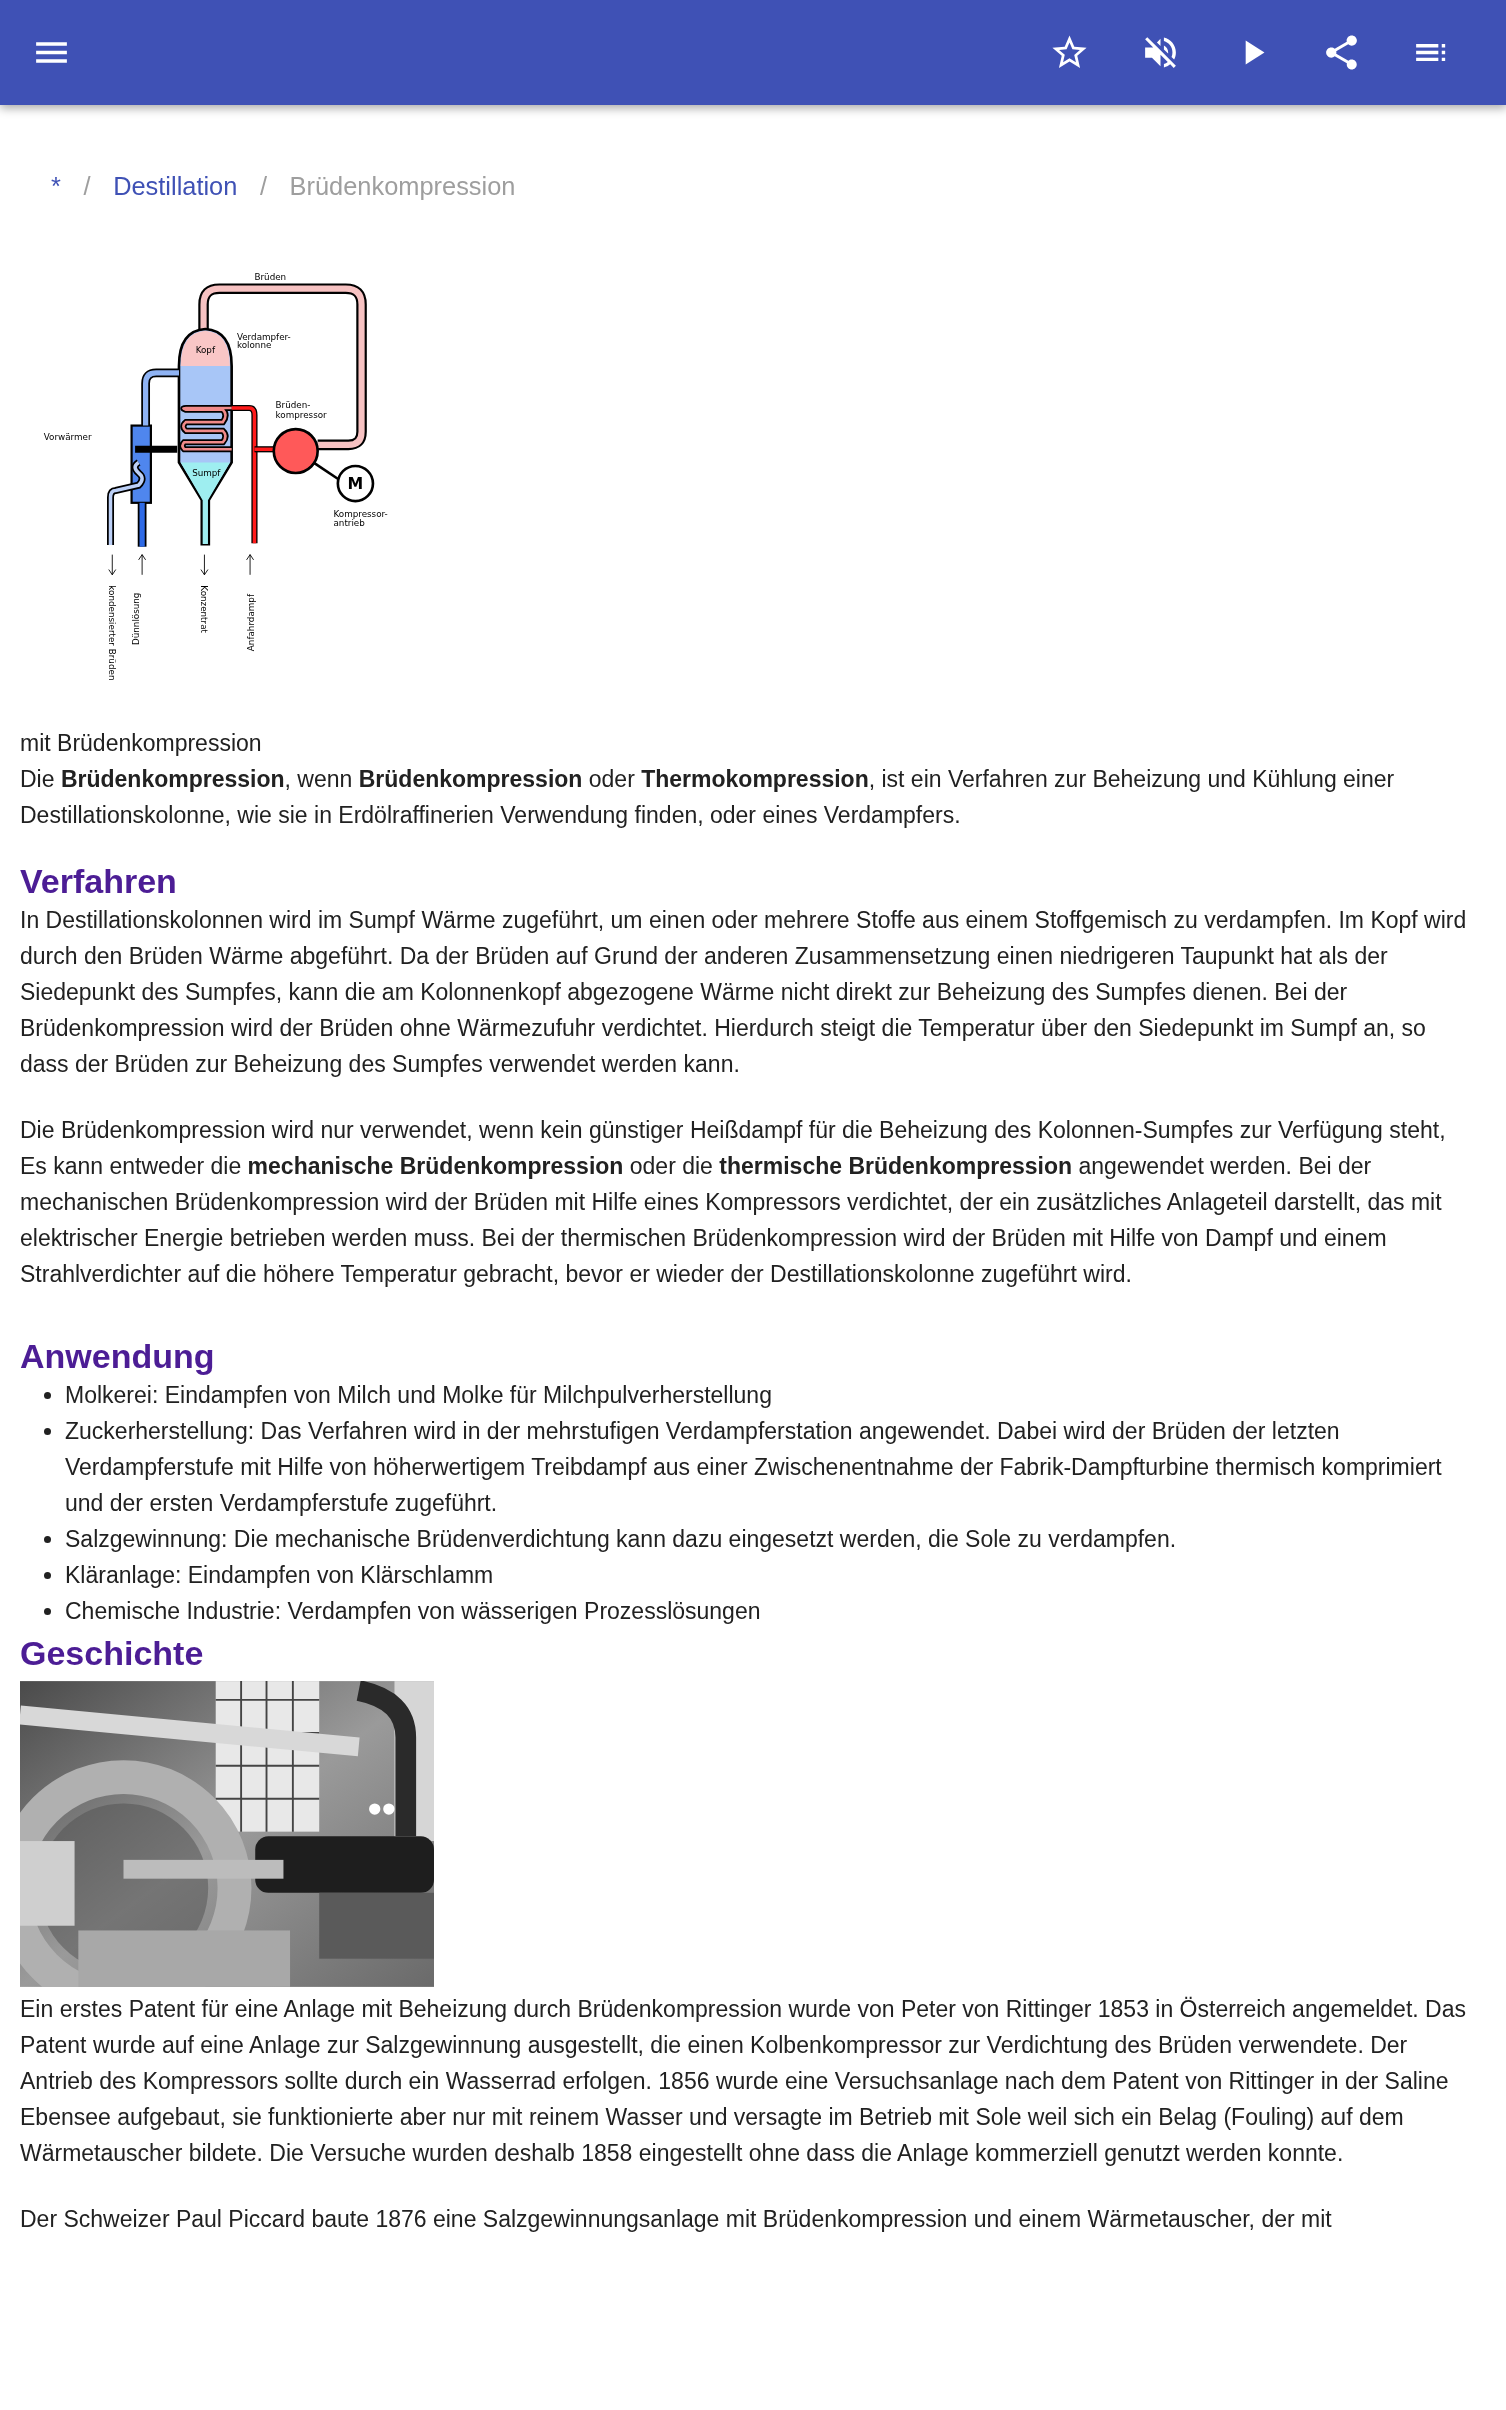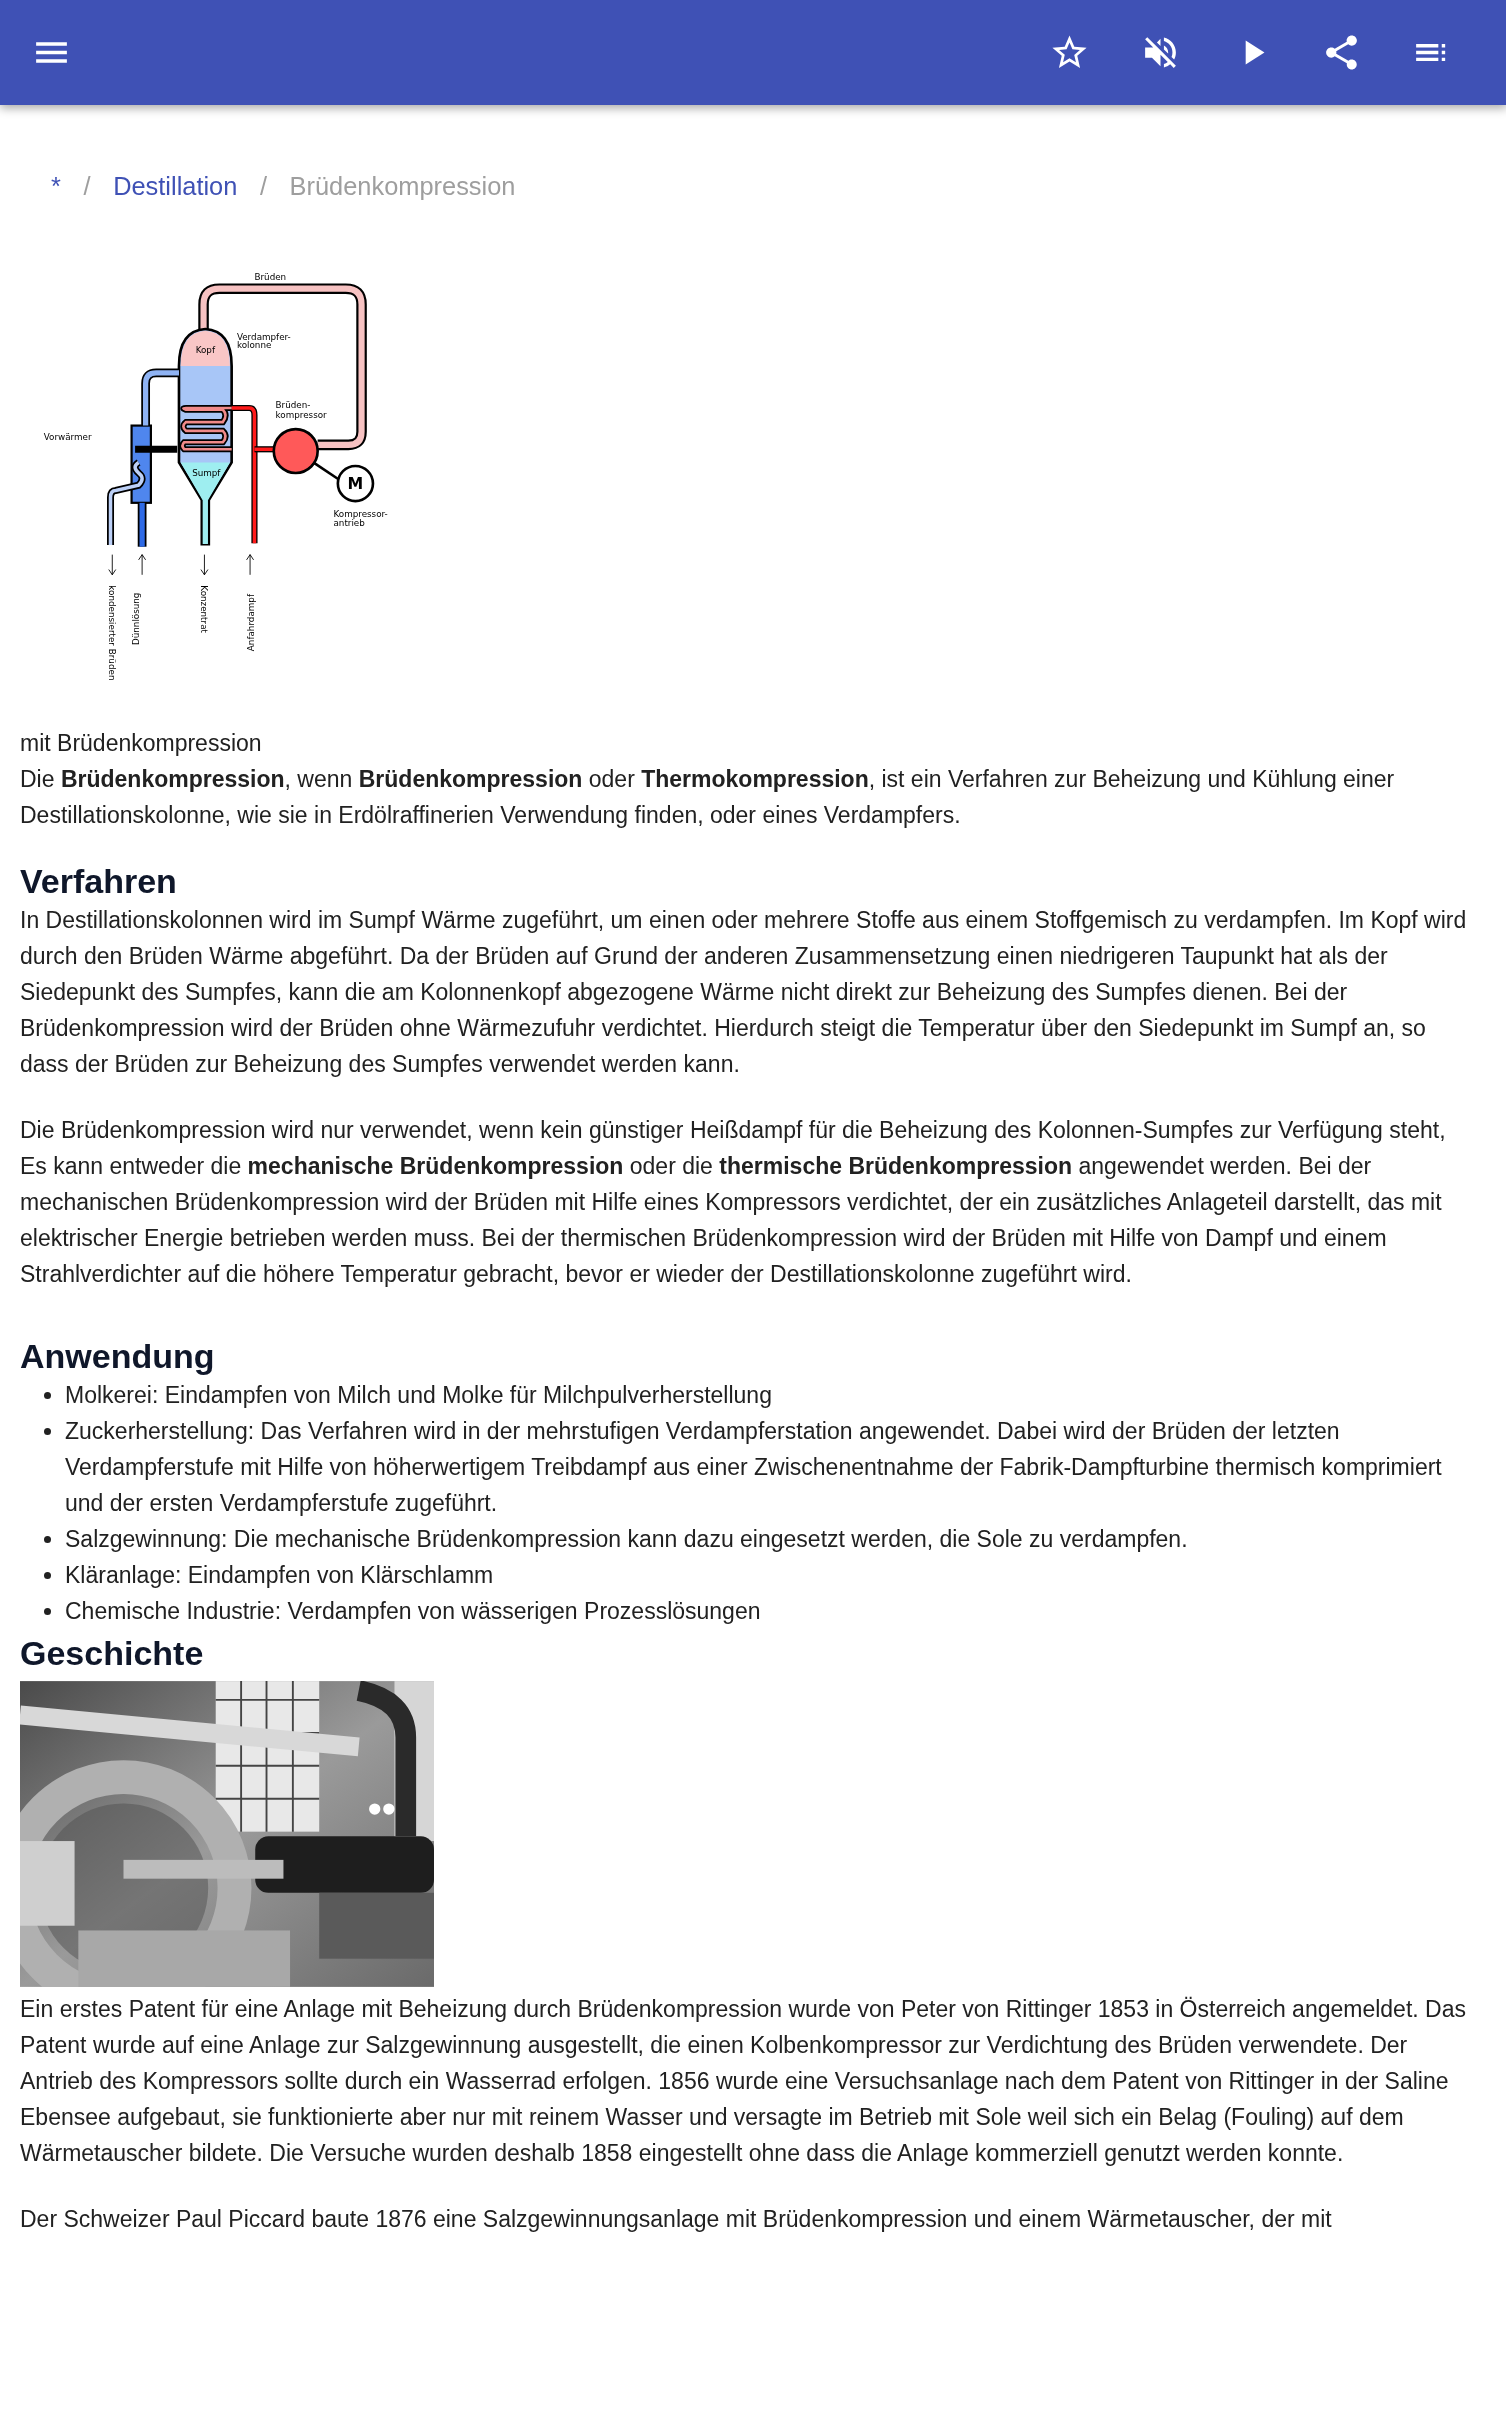--- a/index.html
+++ b/index.html
@@ -26,21 +26,21 @@
   .breadcrumb .current { color: #9E9E9E; }
   .content {
     position: absolute; left: 20px; top: 235px; width: 1450px;
     font-size: 23px; line-height: 36px;
   }
   .figure1 { width: 395px; height: 490px; display: block; margin-left: 7.5px; }
   .caption { display: block; }
   p { margin: 0; }
   .gap { height: 30px; }
   h2 {
-    margin: 0; font-size: 34px; line-height: 41px; font-weight: bold; color: #0f172a;
+    margin: 0; font-size: 34px; line-height: 41px; font-weight: bold; color: #4c1d95;
   }
   h2.first { margin-top: 28px; }
   h2.second { margin-top: 44px; }
   ul { margin: 0; padding-left: 45px; }
   li { margin: 0; }
   .photo { display: block; width: 414px; height: 306px; margin: 7.5px 0 3.8px 0; }
   b { font-weight: bold; }
 </style>
 </head>
 <body>
@@ -146,21 +146,21 @@
 
   <h2 class="first">Verfahren</h2>
   <p>In Destillationskolonnen wird im Sumpf Wärme zugeführt, um einen oder mehrere Stoffe aus einem Stoffgemisch zu verdampfen. Im Kopf wird durch den Brüden Wärme abgeführt. Da der Brüden auf Grund der anderen Zusammensetzung einen niedrigeren Taupunkt hat als der Siedepunkt des Sumpfes, kann die am Kolonnenkopf abgezogene Wärme nicht direkt zur Beheizung des Sumpfes dienen. Bei der Brüdenkompression wird der Brüden ohne Wärmezufuhr verdichtet. Hierdurch steigt die Temperatur über den Siedepunkt im Sumpf an, so dass der Brüden zur Beheizung des Sumpfes verwendet werden kann.</p>
   <div class="gap"></div>
   <p><span>Die Brüdenkompression wird nur verwendet, wenn kein günstiger Heißdampf für die Beheizung des Kolonnen-Sumpfes zur Verfügung steht, Es kann entweder die </span><b>mechanische Brüdenkompression</b><span> oder die </span><b>thermische Brüdenkompression</b><span> angewendet werden. Bei der mechanischen Brüdenkompression wird der Brüden mit Hilfe eines Kompressors verdichtet, der ein zusätzliches Anlageteil darstellt, das mit elektrischer Energie betrieben werden muss. Bei der thermischen Brüdenkompression wird der Brüden mit Hilfe von Dampf und einem Strahlverdichter auf die höhere Temperatur gebracht, bevor er wieder der Destillationskolonne zugeführt wird.</span></p>
 
   <h2 class="second">Anwendung</h2>
   <ul>
     <li>Molkerei: Eindampfen von Milch und Molke für Milchpulverherstellung</li>
     <li>Zuckerherstellung: Das Verfahren wird in der mehrstufigen Verdampferstation angewendet. Dabei wird der Brüden der letzten Verdampferstufe mit Hilfe von höherwertigem Treibdampf aus einer Zwischenentnahme der Fabrik-Dampfturbine thermisch komprimiert und der ersten Verdampferstufe zugeführt.</li>
-    <li>Salzgewinnung: Die mechanische Brüdenkompression kann dazu eingesetzt werden, die Sole zu verdampfen.</li>
+    <li>Salzgewinnung: Die mechanische Brüdenverdichtung kann dazu eingesetzt werden, die Sole zu verdampfen.</li>
     <li>Kläranlage: Eindampfen von Klärschlamm</li>
     <li>Chemische Industrie: Verdampfen von wässerigen Prozesslösungen</li>
   </ul>
 
   <h2 style="margin-top:3.8px;">Geschichte</h2>
   <svg class="photo" viewBox="0 0 440 325">
     <defs>
       <linearGradient id="pg" x1="0" y1="0" x2="1" y2="1">
         <stop offset="0" stop-color="#4a4a4a"></stop>
         <stop offset="0.5" stop-color="#9a9a9a"></stop>

